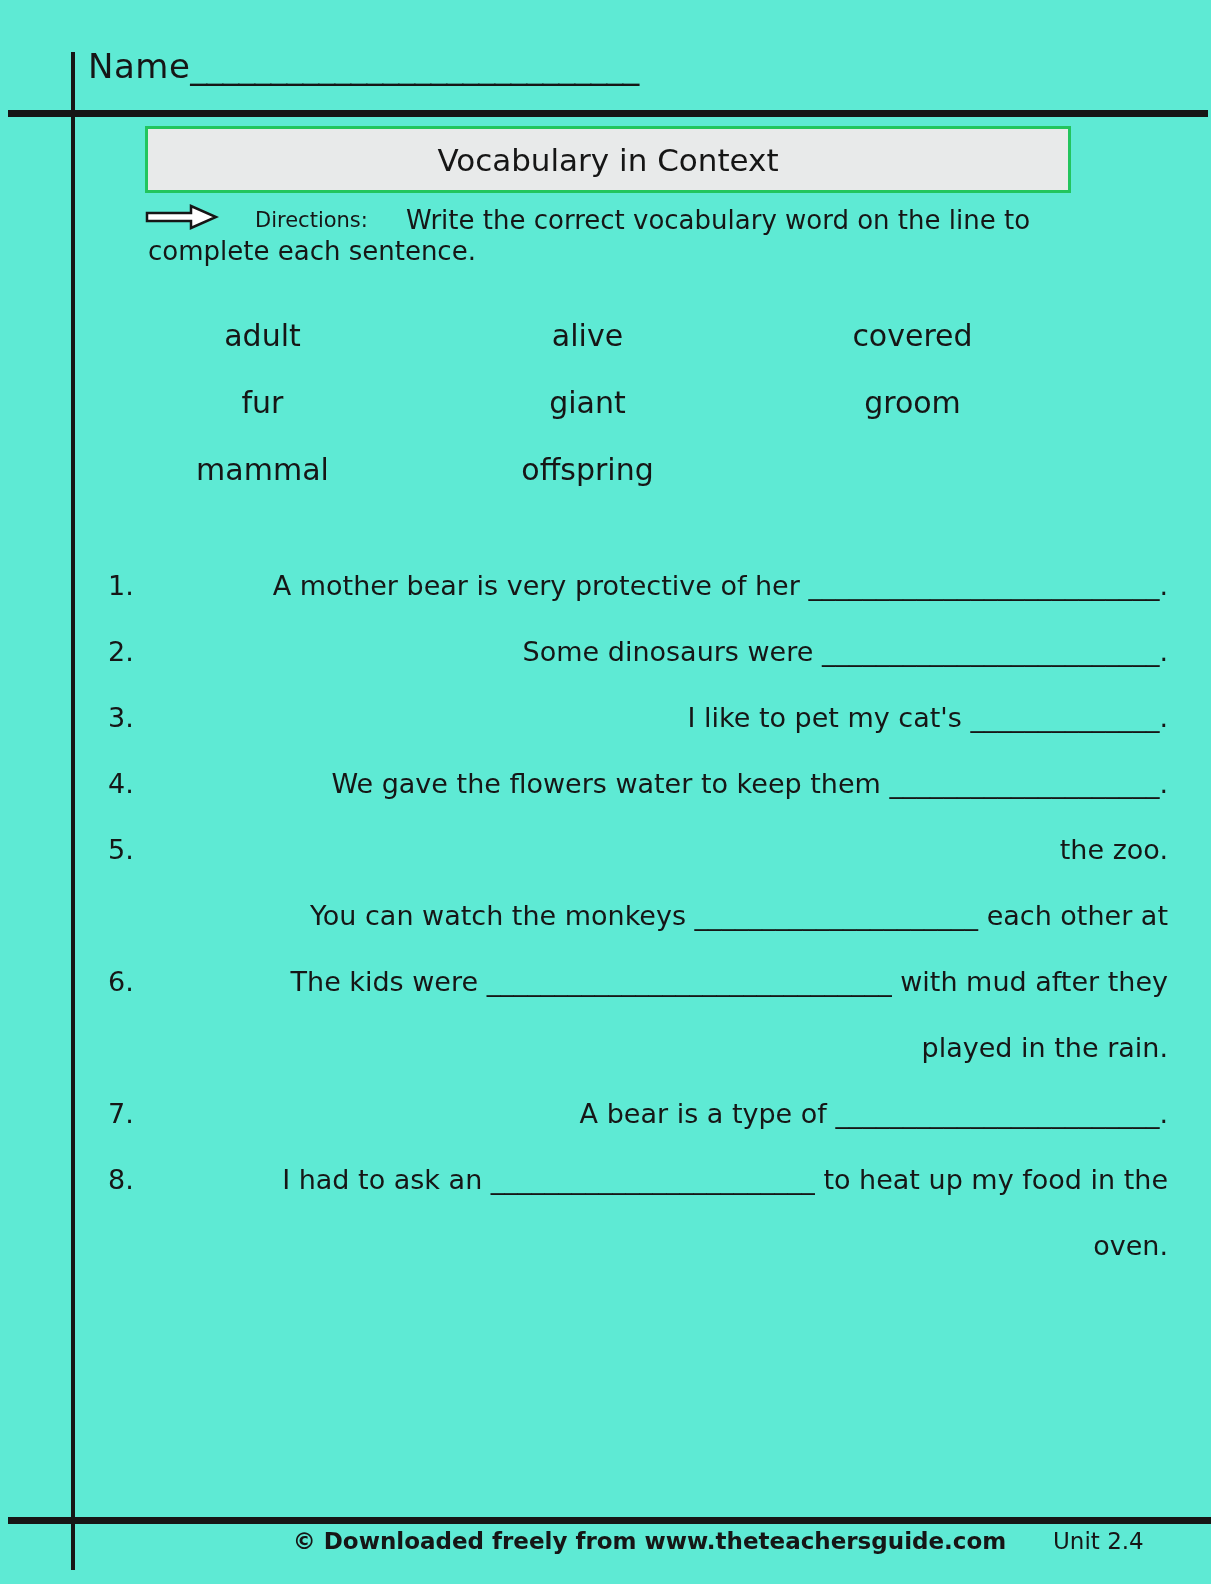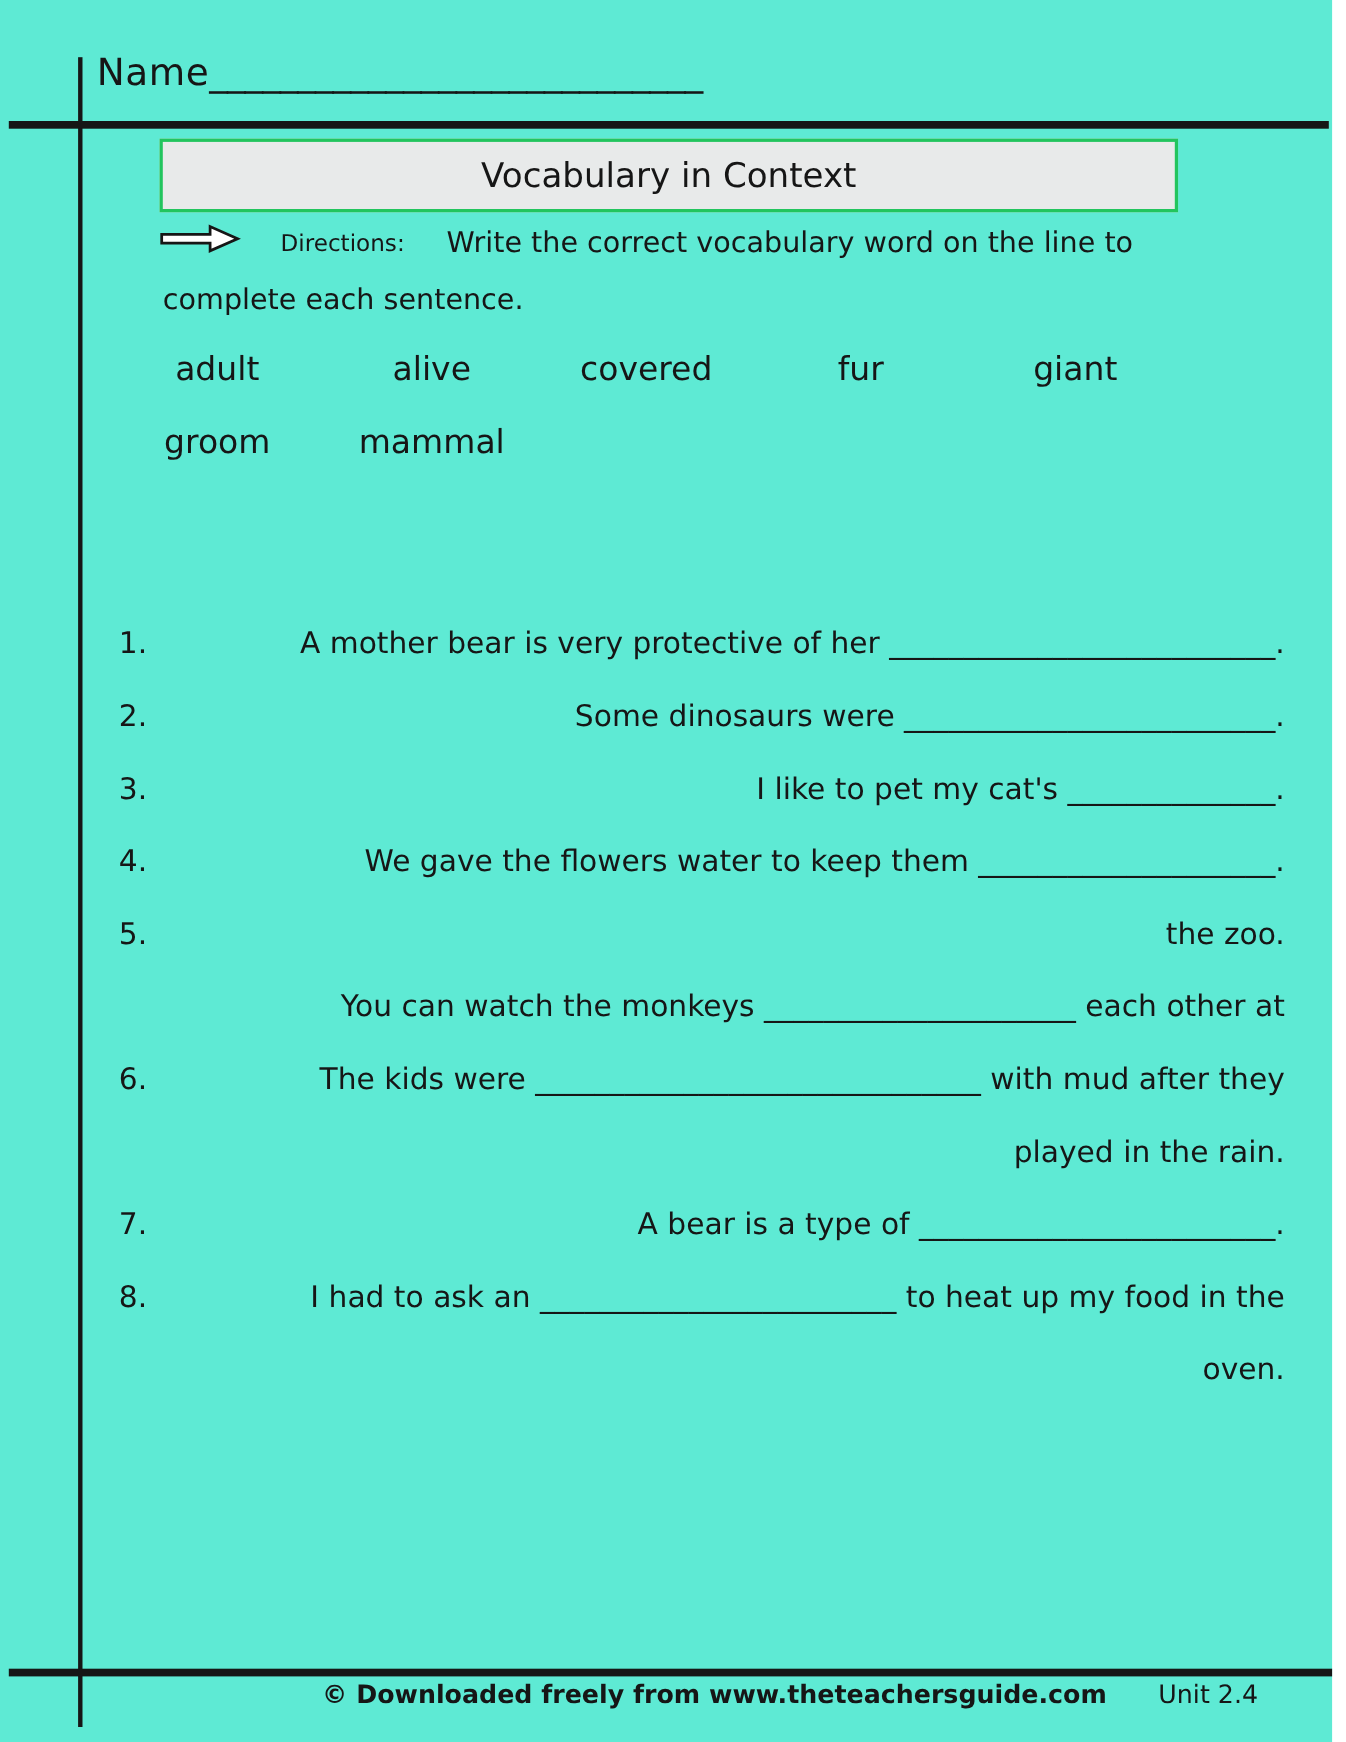--- a/index.html
+++ b/index.html
@@ -59,31 +59,31 @@
     font-size: 26px;
     white-space: nowrap;
     display: flex;
     align-items: center;
     gap: 28px;
   }
   .arrow-icon { margin-right: 8px; flex: 0 0 auto; }
   .directions-label { font-size: 21px; margin-right: 10px; }
   .directions-line2 {
     position: absolute;
-    left: 148px; top: 258px;
+    left: 148px; top: 236px;
     font-size: 26px;
     white-space: nowrap;
   }
   
   .wordbank {
     position: absolute;
     left: 100px; top: 318px;
     width: 975px;
     display: grid;
-    grid-template-columns: repeat(5, 1fr);
+    grid-template-columns: repeat(3, 1fr);
     row-gap: 32px;
     font-size: 30px;
     text-align: center;
   }
   
   .sentences {
     position: absolute;
     left: 108px; top: 553px;
     width: 1060px;
     font-size: 27px;
@@ -135,20 +135,21 @@
   <div class="directions-line2">complete each sentence.</div>
 
   <div class="wordbank">
       <div class="wb-word">adult</div>
       <div class="wb-word">alive</div>
       <div class="wb-word">covered</div>
       <div class="wb-word">fur</div>
       <div class="wb-word">giant</div>
       <div class="wb-word">groom</div>
       <div class="wb-word">mammal</div>
+      <div class="wb-word">offspring</div>
     </div>
 
   <div class="sentences">
       <div class="sentence">
         <span class="num">1.</span>
         <div class="body">
           <div class="sline">A mother bear is very protective of her __________________________.</div>
         </div>
       </div>
       <div class="sentence">

